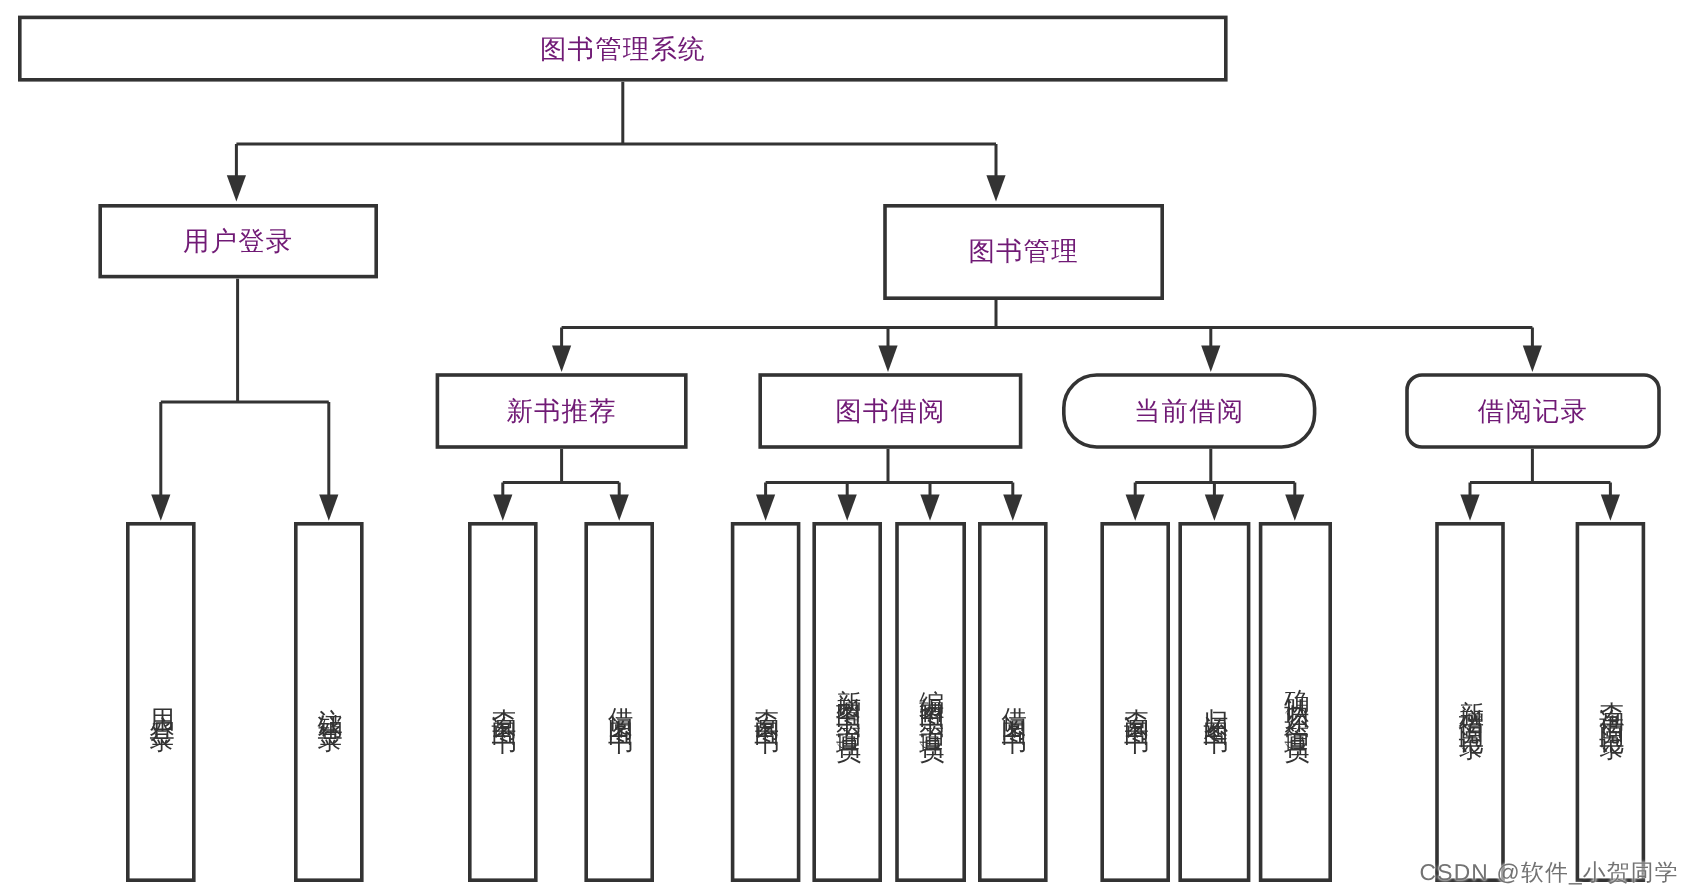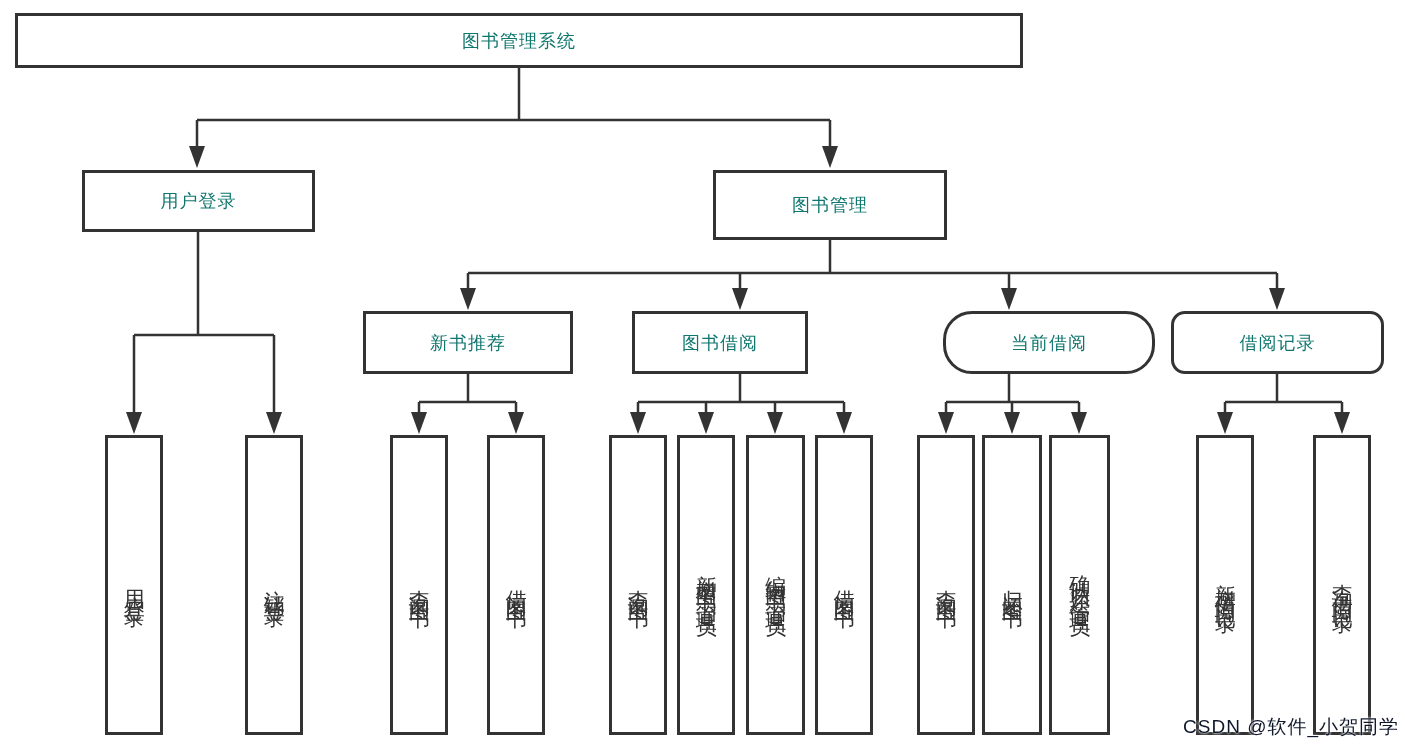--- a/index.html
+++ b/index.html
@@ -19,23 +19,23 @@
     z-index: 1;
   }
   .hbox {
     position: absolute;
     box-sizing: border-box;
     border: 3px solid #333333;
     background: #ffffff;
     display: flex;
     align-items: center;
     justify-content: center;
-    font-size: 18px;
+    font-size: 22px;
     letter-spacing: 1px;
-    color: #0f766e;
+    color: #701a75;
     z-index: 2;
   }
   .leaf {
     position: absolute;
     top: 435px;
     height: 300px;
     box-sizing: border-box;
     border: 3px solid #333333;
     background: #ffffff;
     writing-mode: vertical-lr;
@@ -48,21 +48,21 @@
     line-height: 1.25;
     color: #333333;
     z-index: 2;
     white-space: nowrap;
   }
   .watermark {
     position: absolute;
     top: 714px;
     right: 6px;
     font-size: 19px;
-    color: #0f172a;
+    color: #737373;
     letter-spacing: 1px;
     text-shadow: 0 0 3px #ffffff, 0 0 2px #ffffff;
     z-index: 3;
   }
 </style>
 </head>
 <body>
 
 <div class="stage">
 
@@ -112,25 +112,25 @@
     <g>
       <path d="M1277,374 V402 M1225,402 H1342 M1225,402 V418 M1342,402 V418"></path>
       <polygon fill="#333333" stroke="none" points="1225,434 1217,412 1233,412"></polygon>
       <polygon fill="#333333" stroke="none" points="1342,434 1334,412 1350,412"></polygon>
     </g>
   </svg>
 
   <div class="hbox" style="left:15px; top:13px; width:1008px; height:55px;">图书管理系统</div>
 
   <div class="hbox" style="left:82px; top:170px; width:233px; height:62px;">用户登录</div>
-  <div class="hbox" style="left:713px; top:170px; width:234px; height:70px;">图书管理</div>
+  <div class="hbox" style="left:736px; top:170px; width:234px; height:80px;">图书管理</div>
 
   <div class="hbox" style="left:363px; top:311px; width:210px; height:63px;text-align:right;">新书推荐</div>
-  <div class="hbox" style="left:632px; top:311px; width:176px; height:63px;text-align:center;">图书借阅</div>
-  <div class="hbox" style="left:943px; top:311px; width:212px; height:63px;border-radius:29px;">当前借阅</div>
+  <div class="hbox" style="left:632px; top:311px; width:220px; height:63px;text-align:center;">图书借阅</div>
+  <div class="hbox" style="left:885px; top:311px; width:212px; height:63px;border-radius:29px;">当前借阅</div>
   <div class="hbox" style="left:1171px; top:311px; width:213px; height:63px;border-radius:14px;">借阅记录</div>
 
   <div class="leaf" style="left:105px; width:58px;">用户登录</div>
   <div class="leaf" style="left:245px; width:58px;">注销登录</div>
 
   <div class="leaf" style="left:390px; width:58px;">查询图书</div>
   <div class="leaf" style="left:487px; width:58px;">借阅图书</div>
 
   <div class="leaf" style="left:609px; width:58px;">查询图书</div>
   <div class="leaf" style="left:677px; width:58px;">新增图书（管理员）</div>

